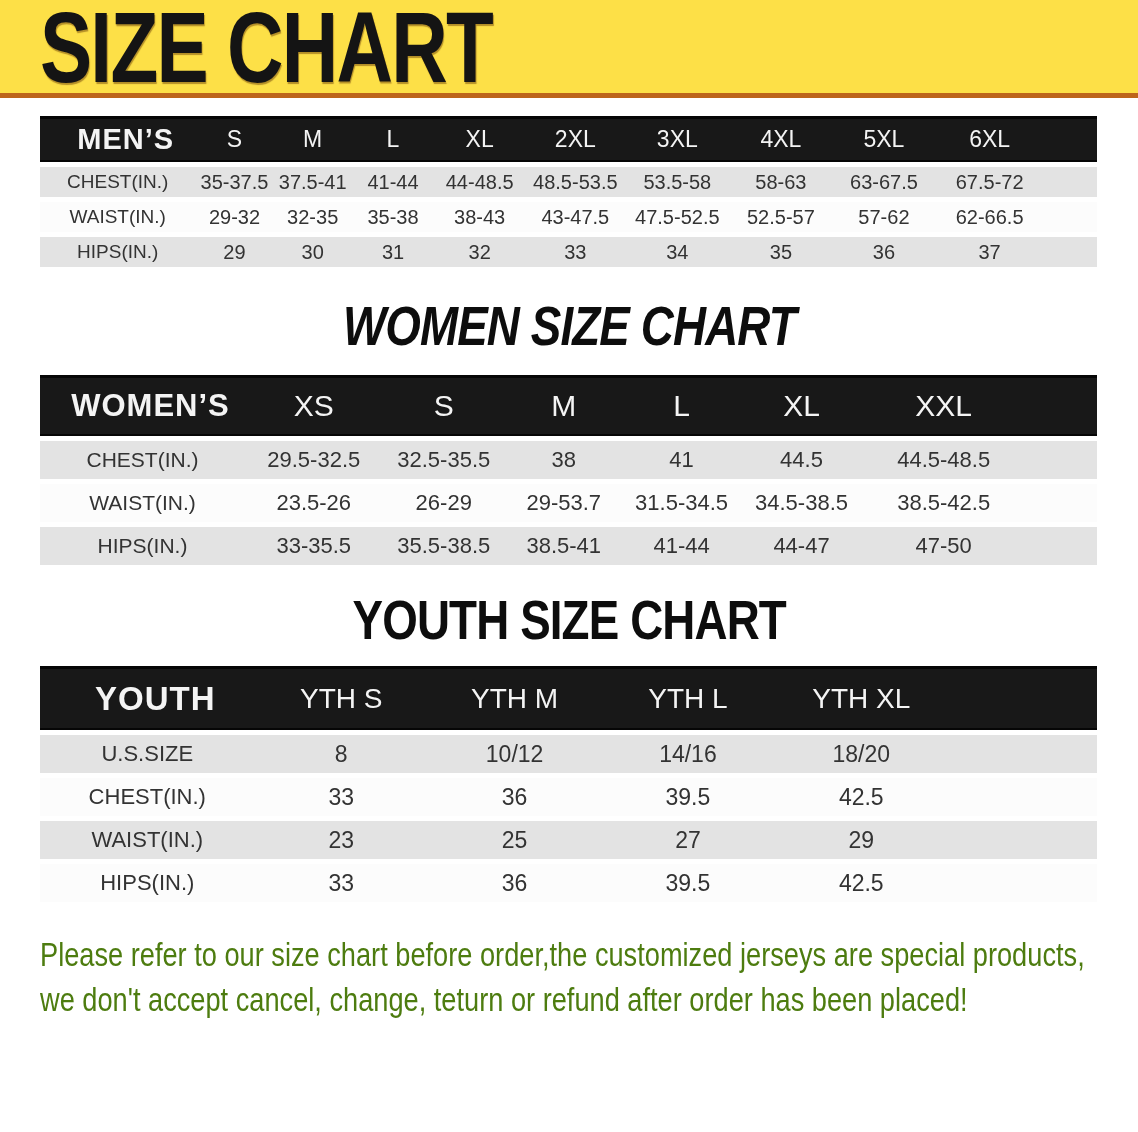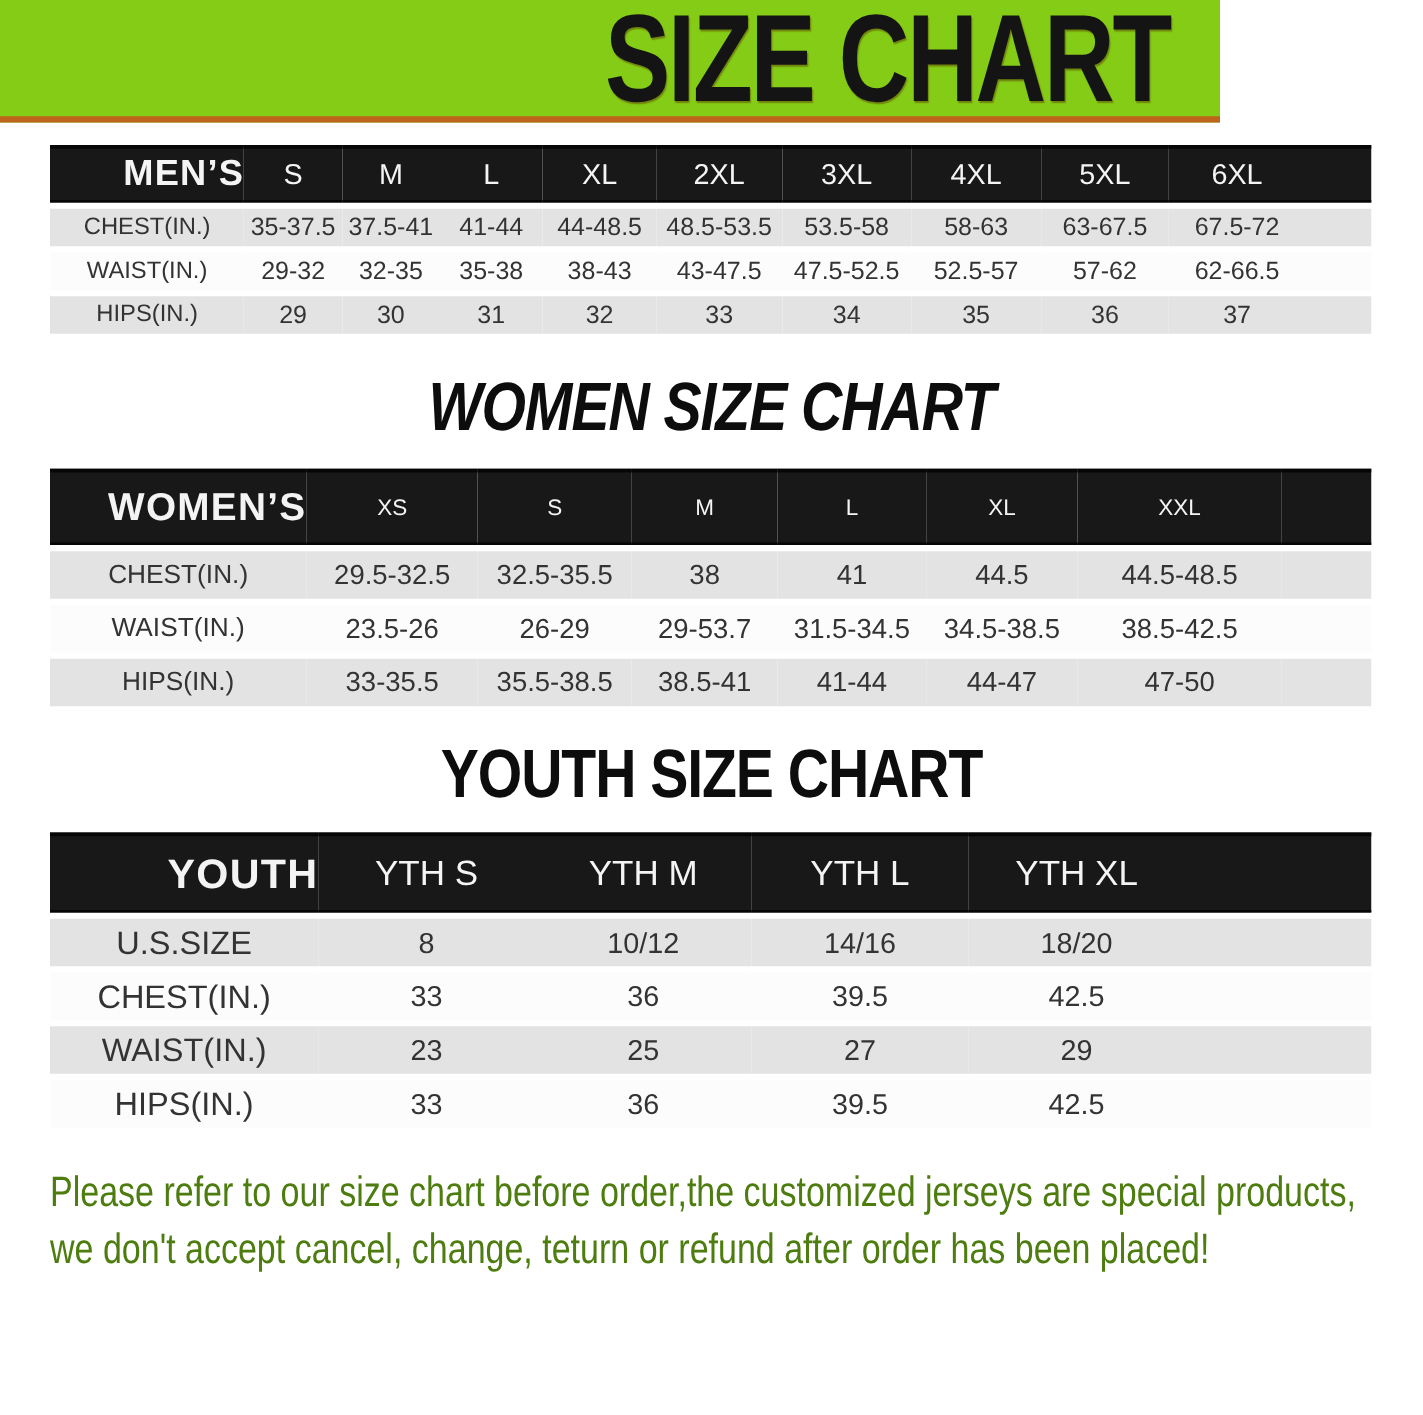--- a/index.html
+++ b/index.html
@@ -7,24 +7,24 @@
   body {
     width: 1138px; height: 1132px;
     background: #ffffff;
     font-family: "Liberation Sans", sans-serif;
     color: #1a1a1a;
     overflow: hidden;
   }
 
   
   .banner {
-    width: 976px; height: 98px;
-    background: #84cc16;
+    width: 1138px; height: 98px;
+    background: #fde047;
     border-bottom: 5px solid #bd651b;
-    display: flex; align-items: center; justify-content: flex-end;
+    display: flex; align-items: center; justify-content: flex-start;
   }
   .banner-title {
     display: inline-block;
     font-size: 92px; font-weight: 700; line-height: 1;
     color: #141414;
     letter-spacing: -2px;
     transform: scale(0.85, 1.08);
     text-shadow: 1px 2px 1px rgba(90,45,0,0.45);
     white-space: nowrap;
   }
@@ -62,51 +62,51 @@
     font-weight: 400;
     text-align: center;
     border-top: 3px solid #060606;
     border-bottom: 2px solid #060606;
     padding: 0;
     white-space: nowrap;
     overflow: hidden;
   }
   table.chart th.rowlabel {
     font-weight: 700;
-    text-align: right;
+    text-align: center;
     padding-left: 16px;
     letter-spacing: 1px;
   }
   table.chart td {
     text-align: center;
     color: #333333;
     padding: 0;
     white-space: nowrap;
     overflow: hidden;
   }
   table.chart tbody tr:nth-child(odd) td  { background: #e3e3e3; }
   table.chart tbody tr:nth-child(even) td { background: #fcfcfc; }
 
   
   .tbl-men th { height: 46px; font-size: 23px; }
   .tbl-men th.rowlabel { font-size: 29px; }
   .tbl-men td { height: 30px; font-size: 20px; }
   .tbl-men td.rowlabel { font-size: 19px; }
 
   
-  .tbl-women th { height: 61px; font-size: 18px; }
+  .tbl-women th { height: 61px; font-size: 30px; }
   .tbl-women th.rowlabel { font-size: 31px; }
   .tbl-women td { height: 38px; font-size: 22px; }
   .tbl-women td.rowlabel { font-size: 21px; }
 
   
   .tbl-youth th { height: 64px; font-size: 28px; }
   .tbl-youth th.rowlabel { font-size: 33px; }
   .tbl-youth td { height: 38px; font-size: 23px; }
-  .tbl-youth td.rowlabel { font-size: 26px; }
+  .tbl-youth td.rowlabel { font-size: 22px; }
 
   
   .footer-note {
     margin: 25px 0 0 40px;
     color: #4d7c0f;
     font-size: 34px;
     line-height: 45px;
     font-weight: 400;
   }
   .footer-note .note-line {

